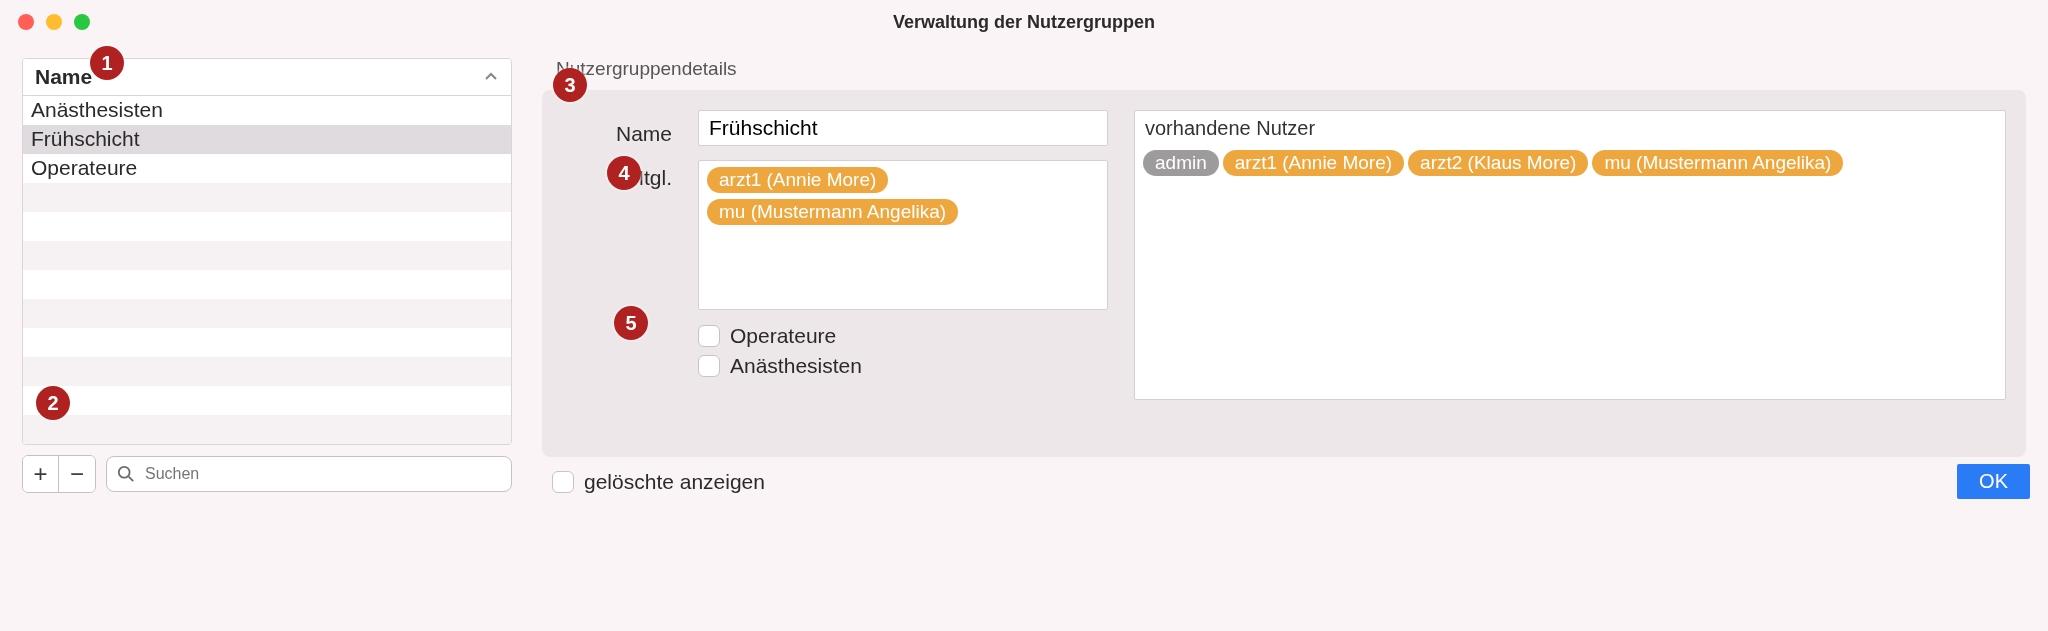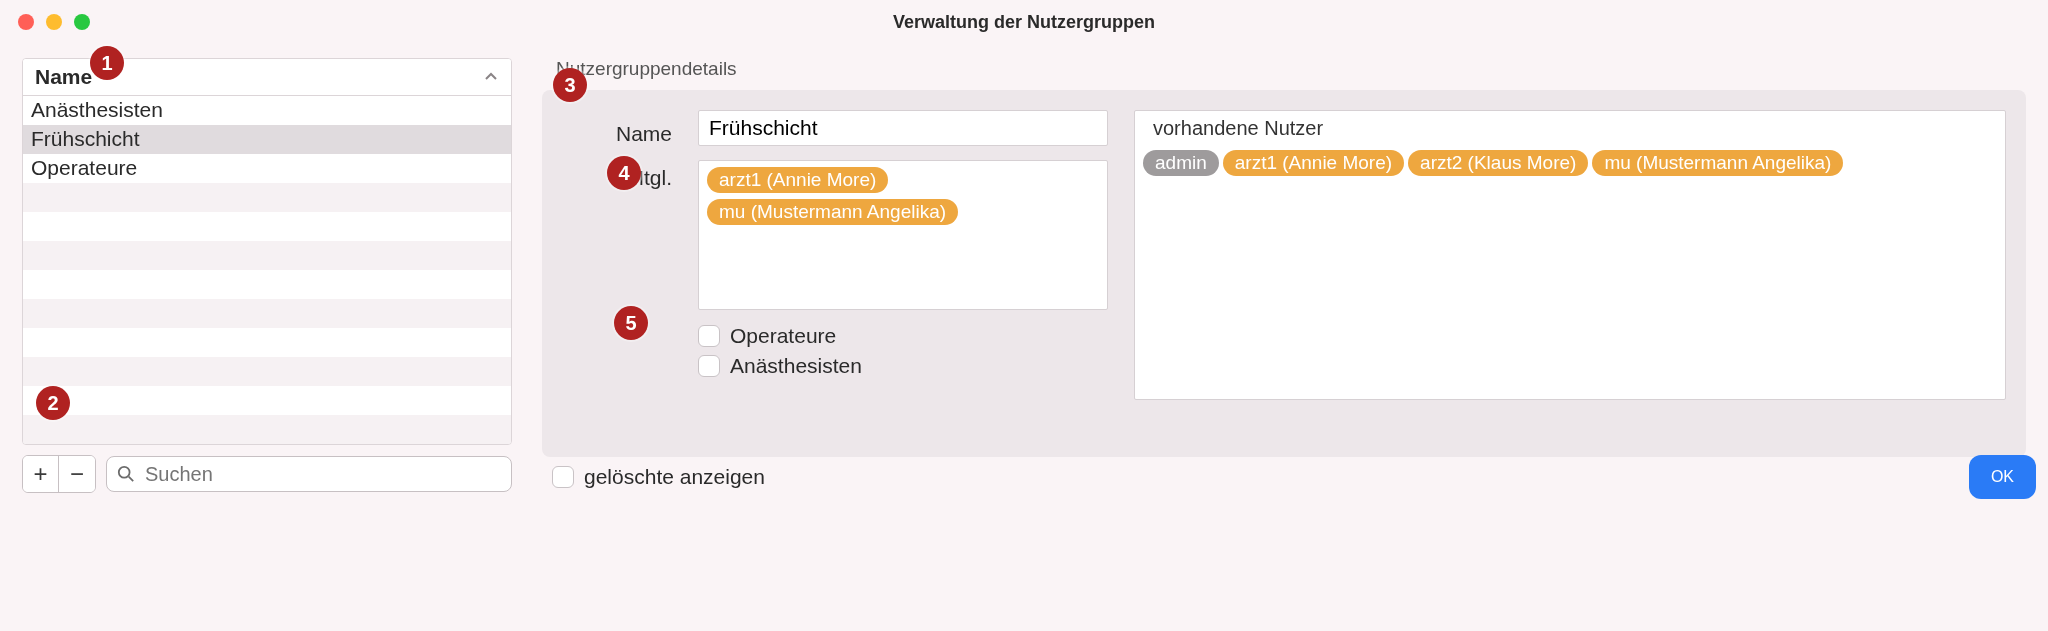--- a/index.html
+++ b/index.html
@@ -95,21 +95,21 @@
   .search {
     flex: 1;
     display:flex; align-items:center; gap:8px;
     height: 36px;
     padding: 0 10px;
     border: 1px solid #c7c0c3;
     border-radius: 8px;
     background: #fff;
   }
   .search input {
-    flex:1; border:none; outline:none; font-size: 20px;
+    flex:1; border:none; outline:none; font-size: 16px;
     background: transparent;
     color: #b91c1c;
   }
   .mag { width:18px; height:18px; color:#6b6b6b; }
 
   
   .right {
     flex: 1;
     display:flex; flex-direction: column;
     gap: 10px;
@@ -165,21 +165,20 @@
     border: 1px solid #d6d0d3;
     border-radius: 2px;
     padding: 0;
     display:flex; flex-direction:column;
     min-height: 290px;
   }
   .userbox-title {
     padding: 6px 10px;
     font-size: 20px;
     color: #333;
-    margin-left: 8px;
   }
   .userbox-body {
     padding: 4px 8px;
     display:flex; flex-direction:row; gap:4px; align-items:flex-start;
   }
   .tag {
     display:inline-block;
     background: #eea73f;
     color: #fff;
     font-size: 19px;
@@ -197,32 +196,32 @@
   .cb {
     width: 22px; height: 22px;
     border-radius: 6px;
     background: #fff;
     border: 1px solid #c9c3c6;
   }
 
   
   .footer {
     position: absolute;
-    left: 552px; right: 12px;
+    left: 552px; right: 18px;
     bottom: 12px;
     display:flex; align-items:center; justify-content: space-between;
   }
   .footer-left { display:flex; align-items:center; gap:10px; }
   .ok-btn {
     background: #2a7bf6;
     color: #fff;
     border: none;
-    border-radius: 12px;
-    padding: 13px 22px;
-    font-size: 16px;
+    border-radius: 2px;
+    padding: 6px 22px;
+    font-size: 20px;
     cursor: pointer;
   }
 
   
   .badge {
     position: absolute;
     width: 34px; height: 34px;
     border-radius: 50%;
     background: #b02221;
     color: #fff;

